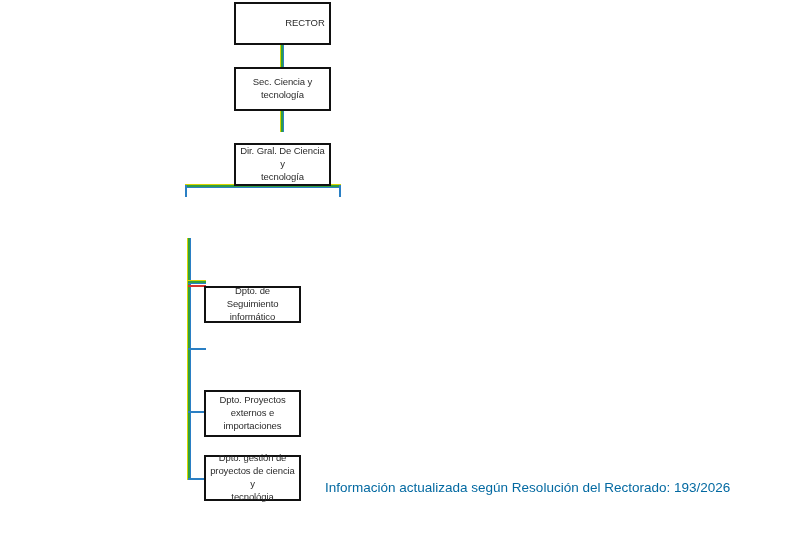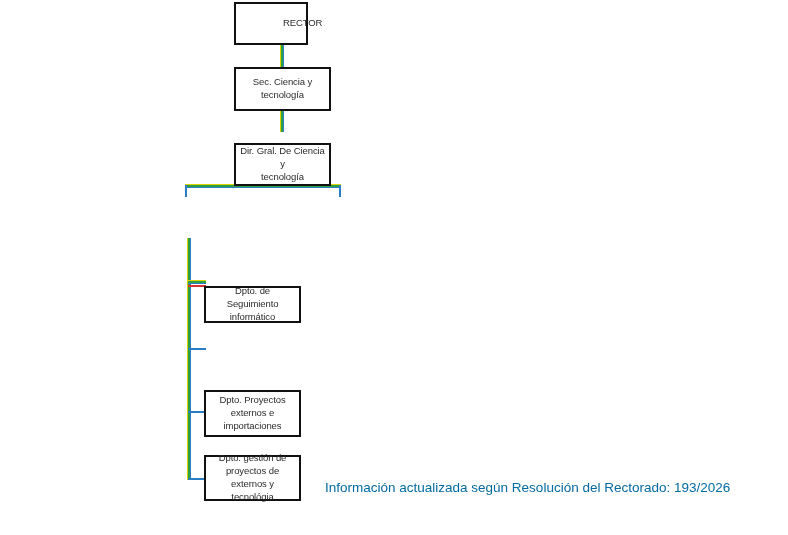--- a/index.html
+++ b/index.html
@@ -125,21 +125,21 @@
   <div class="conn h-green" style="left:188px; top:281px; width:18px;"></div>
 
   <div class="conn h-red" style="left:188px; top:285px; width:18px;"></div>
 
   <div class="conn h-blue" style="left:188px; top:348px; width:18px;"></div>
 
   <div class="conn h-blue" style="left:188px; top:411px; width:18px;"></div>
 
   <div class="conn h-blue" style="left:188px; top:478px; width:18px;"></div>
 
-  <div class="node" style="left:234px; top:2px; width:74px; height:43px;padding-left:47px;">
+  <div class="node" style="left:234px; top:2px; width:97px; height:43px;padding-left:47px;">
     <span class="label">RECTOR</span>
   </div>
 
   <div class="node" style="left:234px; top:67px; width:97px; height:44px;">
     <span class="label">Sec. Ciencia y
 tecnología</span>
   </div>
 
   <div class="node" style="left:234px; top:131px; width:97px; height:43px;margin-top:12px;">
     <span class="label">Dir. Gral. De Ciencia y
@@ -155,19 +155,19 @@
 
 
   <div class="node" style="left:204px; top:390px; width:97px; height:47px;">
     <span class="label">Dpto. Proyectos
 externos e
 importaciones</span>
   </div>
 
   <div class="node" style="left:204px; top:455px; width:97px; height:46px;">
     <span class="label">Dpto. gestión de
-proyectos de externos y
+proyectos de ciencia y
 tecnológia</span>
   </div>
 
   <div id="footer-note" style="left:325px; top:480px;">Información actualizada según Resolución del Rectorado: 193/2026</div>
 
 </div>
 
 </body></html>

